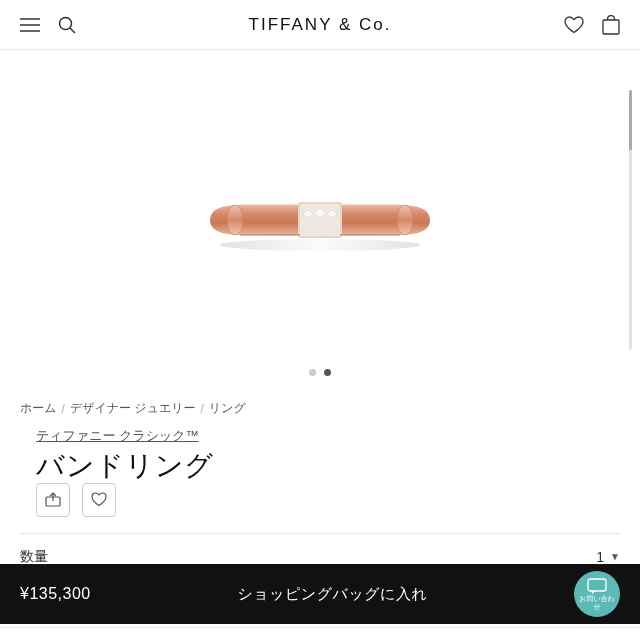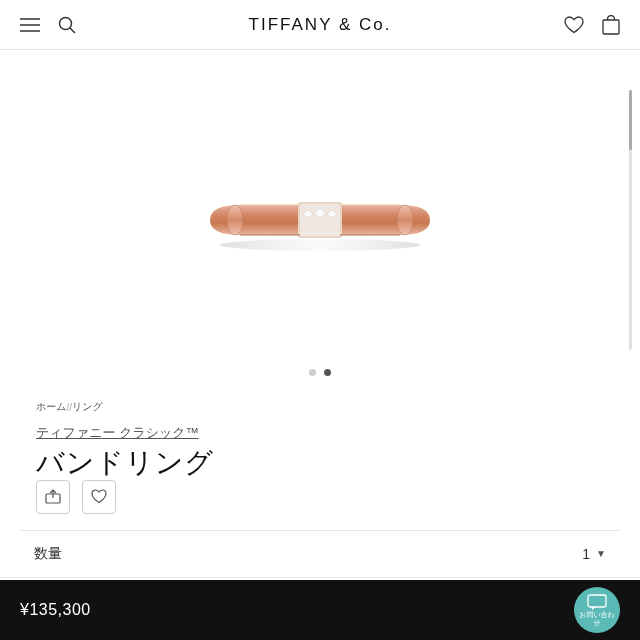--- a/index.html
+++ b/index.html
@@ -102,24 +102,25 @@
       width: 3px;
       height: 60px;
       background: #aaa;
       border-radius: 2px;
       position: absolute;
       top: 0;
     }
 
     
     .breadcrumb {
-      padding: 10px 36px 6px;
-      font-size: 10px;
+      padding: 10px 20px 6px;
+      font-size: 12px;
       color: #666;
       display: flex;
+      gap: 5px;
       align-items: center;
     }
     .breadcrumb span {
       color: #555;
     }
     .breadcrumb .sep {
       color: #aaa;
     }
 
     
@@ -162,21 +163,21 @@
       height: 1px;
       background: #e8e8e8;
       margin: 0 20px;
     }
 
     
     .quantity-row {
       display: flex;
       align-items: center;
       justify-content: space-between;
-      padding: 14px 34px;
+      padding: 14px 20px;
       border-bottom: 1px solid #e8e8e8;
     }
     .quantity-label {
       font-size: 14px;
       color: #333;
     }
     .quantity-selector {
       display: flex;
       align-items: center;
       gap: 6px;
@@ -203,21 +204,21 @@
       color: #333;
     }
     .size-guide-chevron {
       font-size: 16px;
       color: #666;
     }
 
     
     .bottom-bar {
       position: fixed;
-      bottom: 0;
+      bottom: 16px;
       left: 0;
       width: 640px;
       height: 60px;
       background: #111;
       display: flex;
       align-items: center;
       justify-content: space-between;
       padding: 0 20px;
     }
     .price-text {
@@ -350,20 +351,21 @@
   </div>
 
   <div class="scroll-bar">
     <div class="scroll-thumb"></div>
   </div>
 </div>
 
 <div class="breadcrumb">
   <span>ホーム</span>
   <span class="sep">/</span>
+  <span>デザイナー ジュエリー</span>
   <span class="sep">/</span>
   <span>リング</span>
 </div>
 
 <div class="product-info">
   <div class="product-subtitle">ティファニー クラシック™</div>
   <div class="product-title">バンドリング</div>
   <div class="product-actions">
     <button class="action-icon-btn">
       <svg width="16" height="16" viewBox="0 0 16 16" fill="none">
@@ -391,20 +393,21 @@
 
 <div class="size-guide-row">
   <span class="size-guide-label">サイズガイド</span>
   <span class="size-guide-chevron">›</span>
 </div>
 
 <div style="height:80px;"></div>
 
 <div class="bottom-bar">
   <span class="price-text">¥135,300</span>
+  <button class="add-to-bag-btn">ショッピングバッグに入れ</button>
   <div class="chat-btn">
     <svg width="20" height="16" viewBox="0 0 20 16" fill="none" style="margin-bottom:1px">
       <rect x="1" y="1" width="18" height="12" rx="2" stroke="white" stroke-width="1.3"></rect>
       <path d="M4 13l2 3 2-3" fill="white"></path>
     </svg>
     <span class="chat-btn-text" style="font-size:7px;line-height:1.1;">お問い合わ<br>せ</span>
   </div>
 </div>
 
 </body></html>

